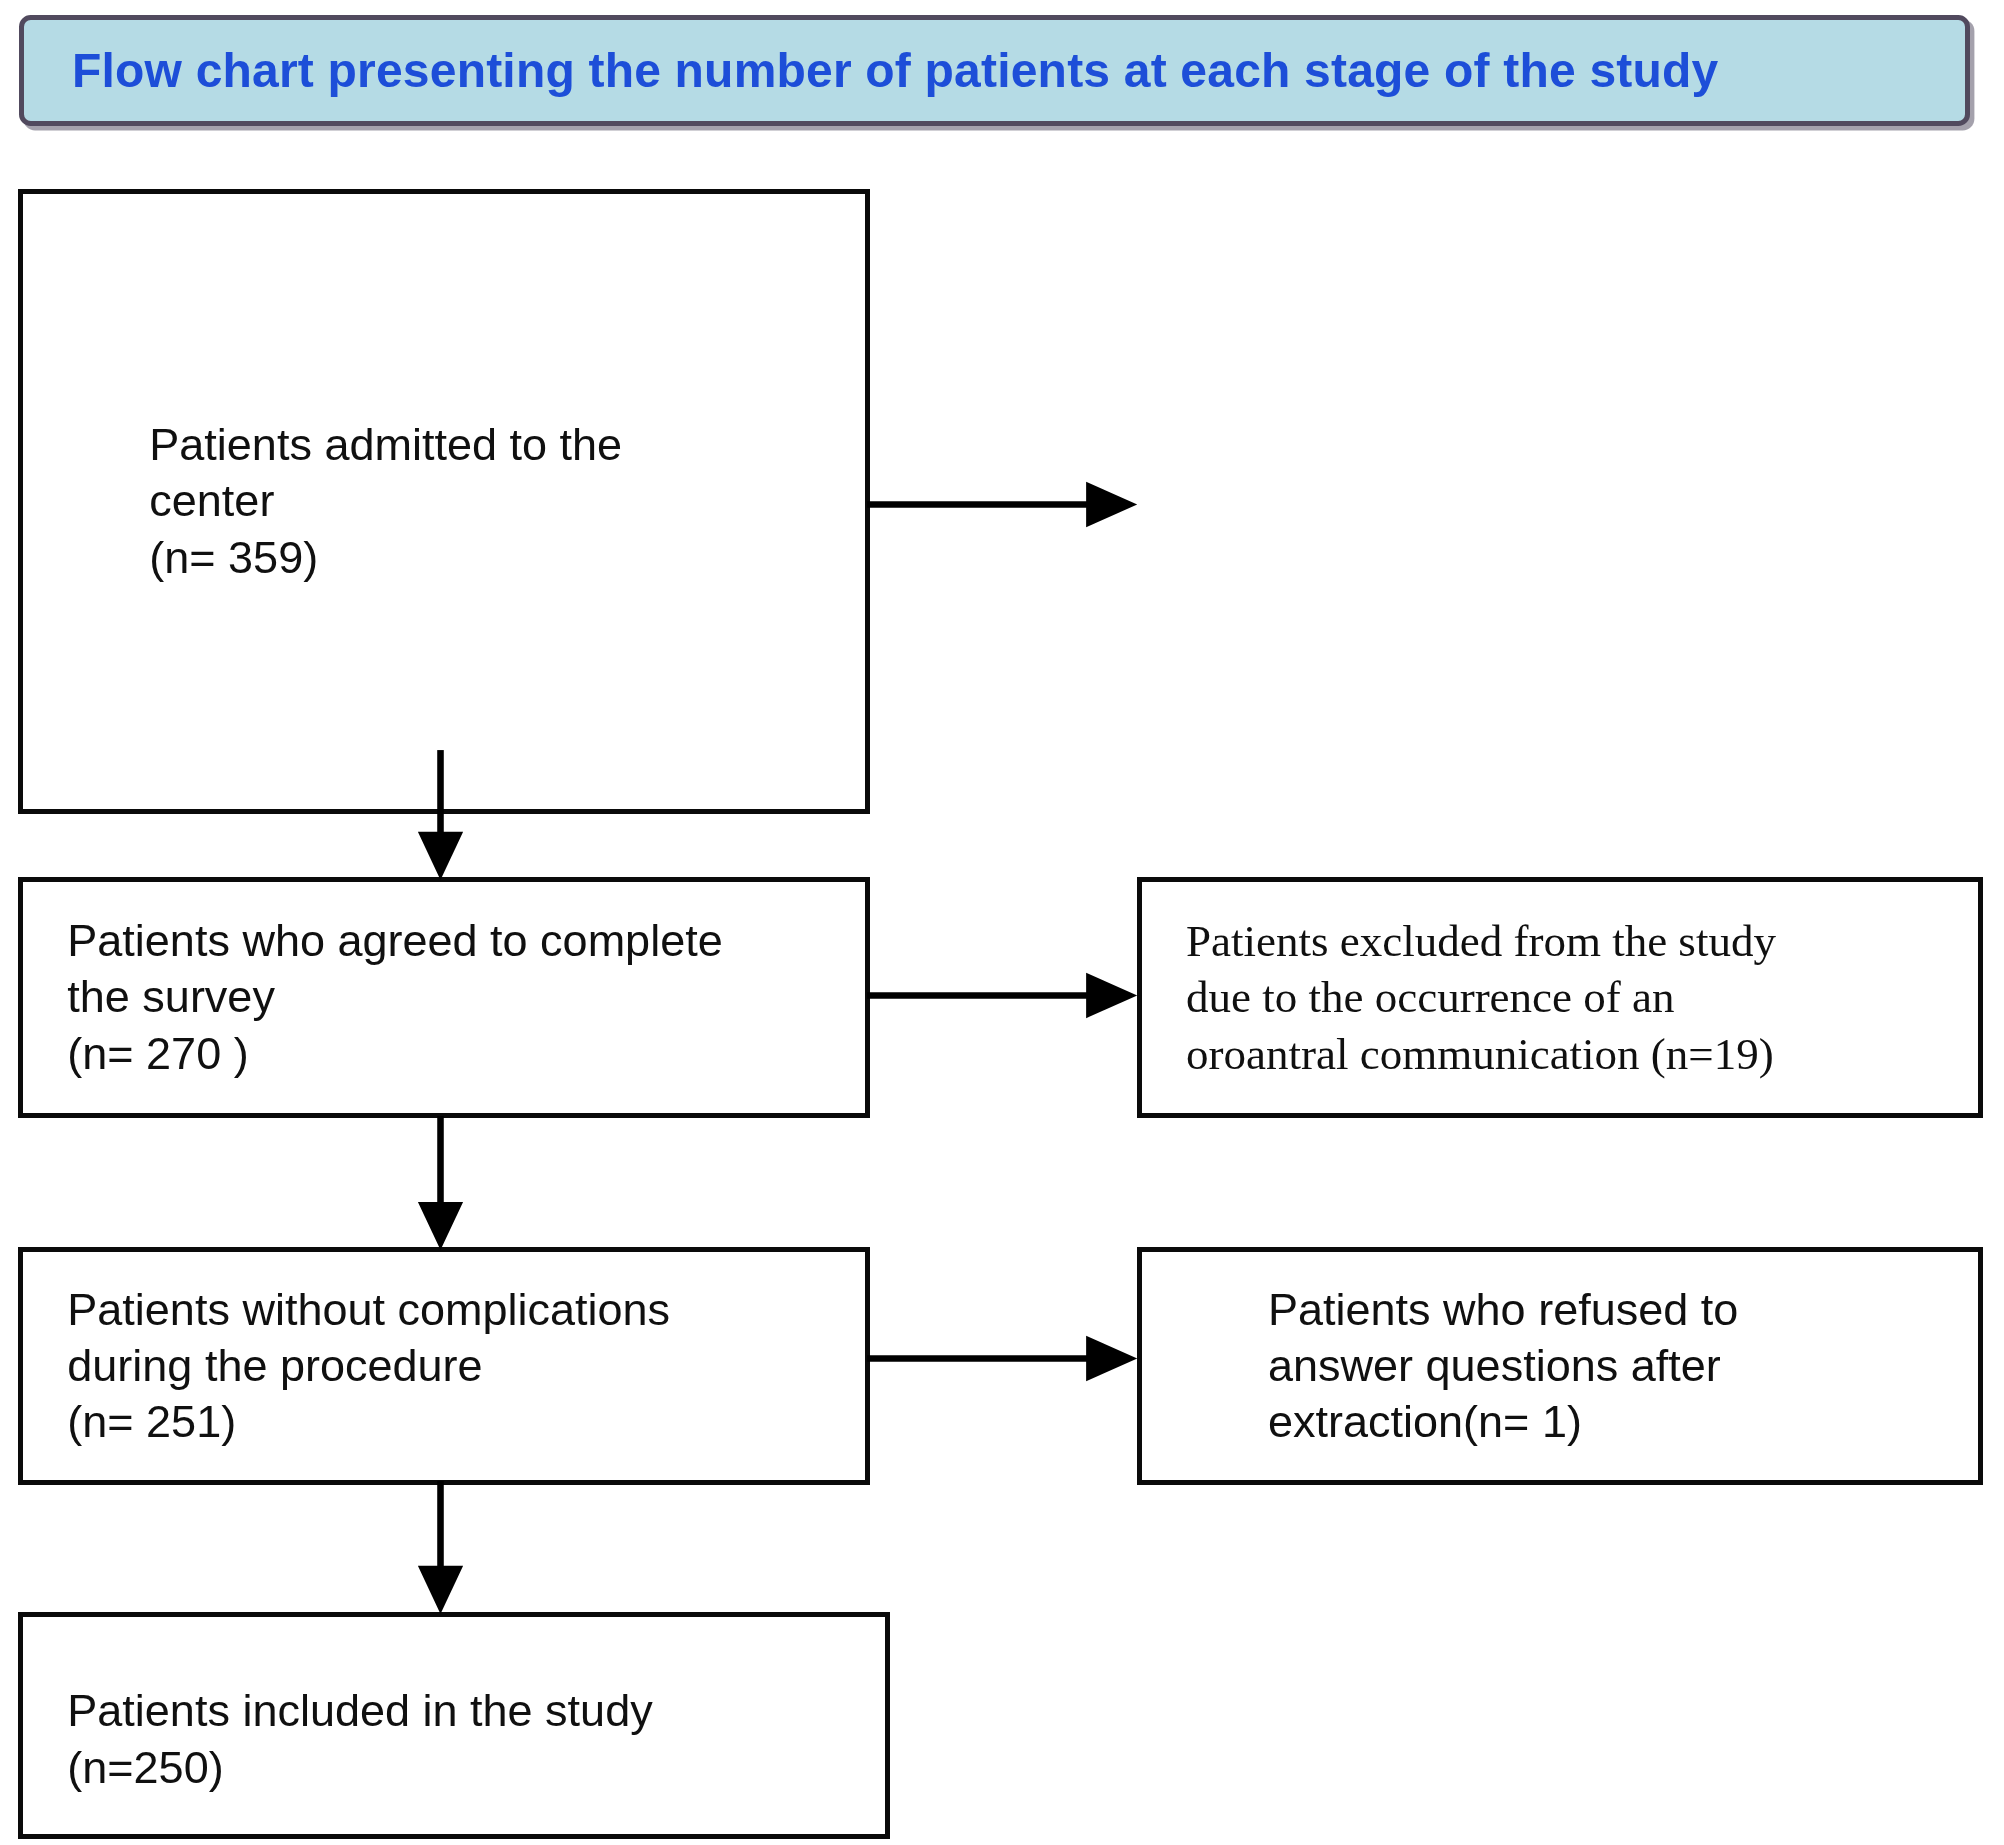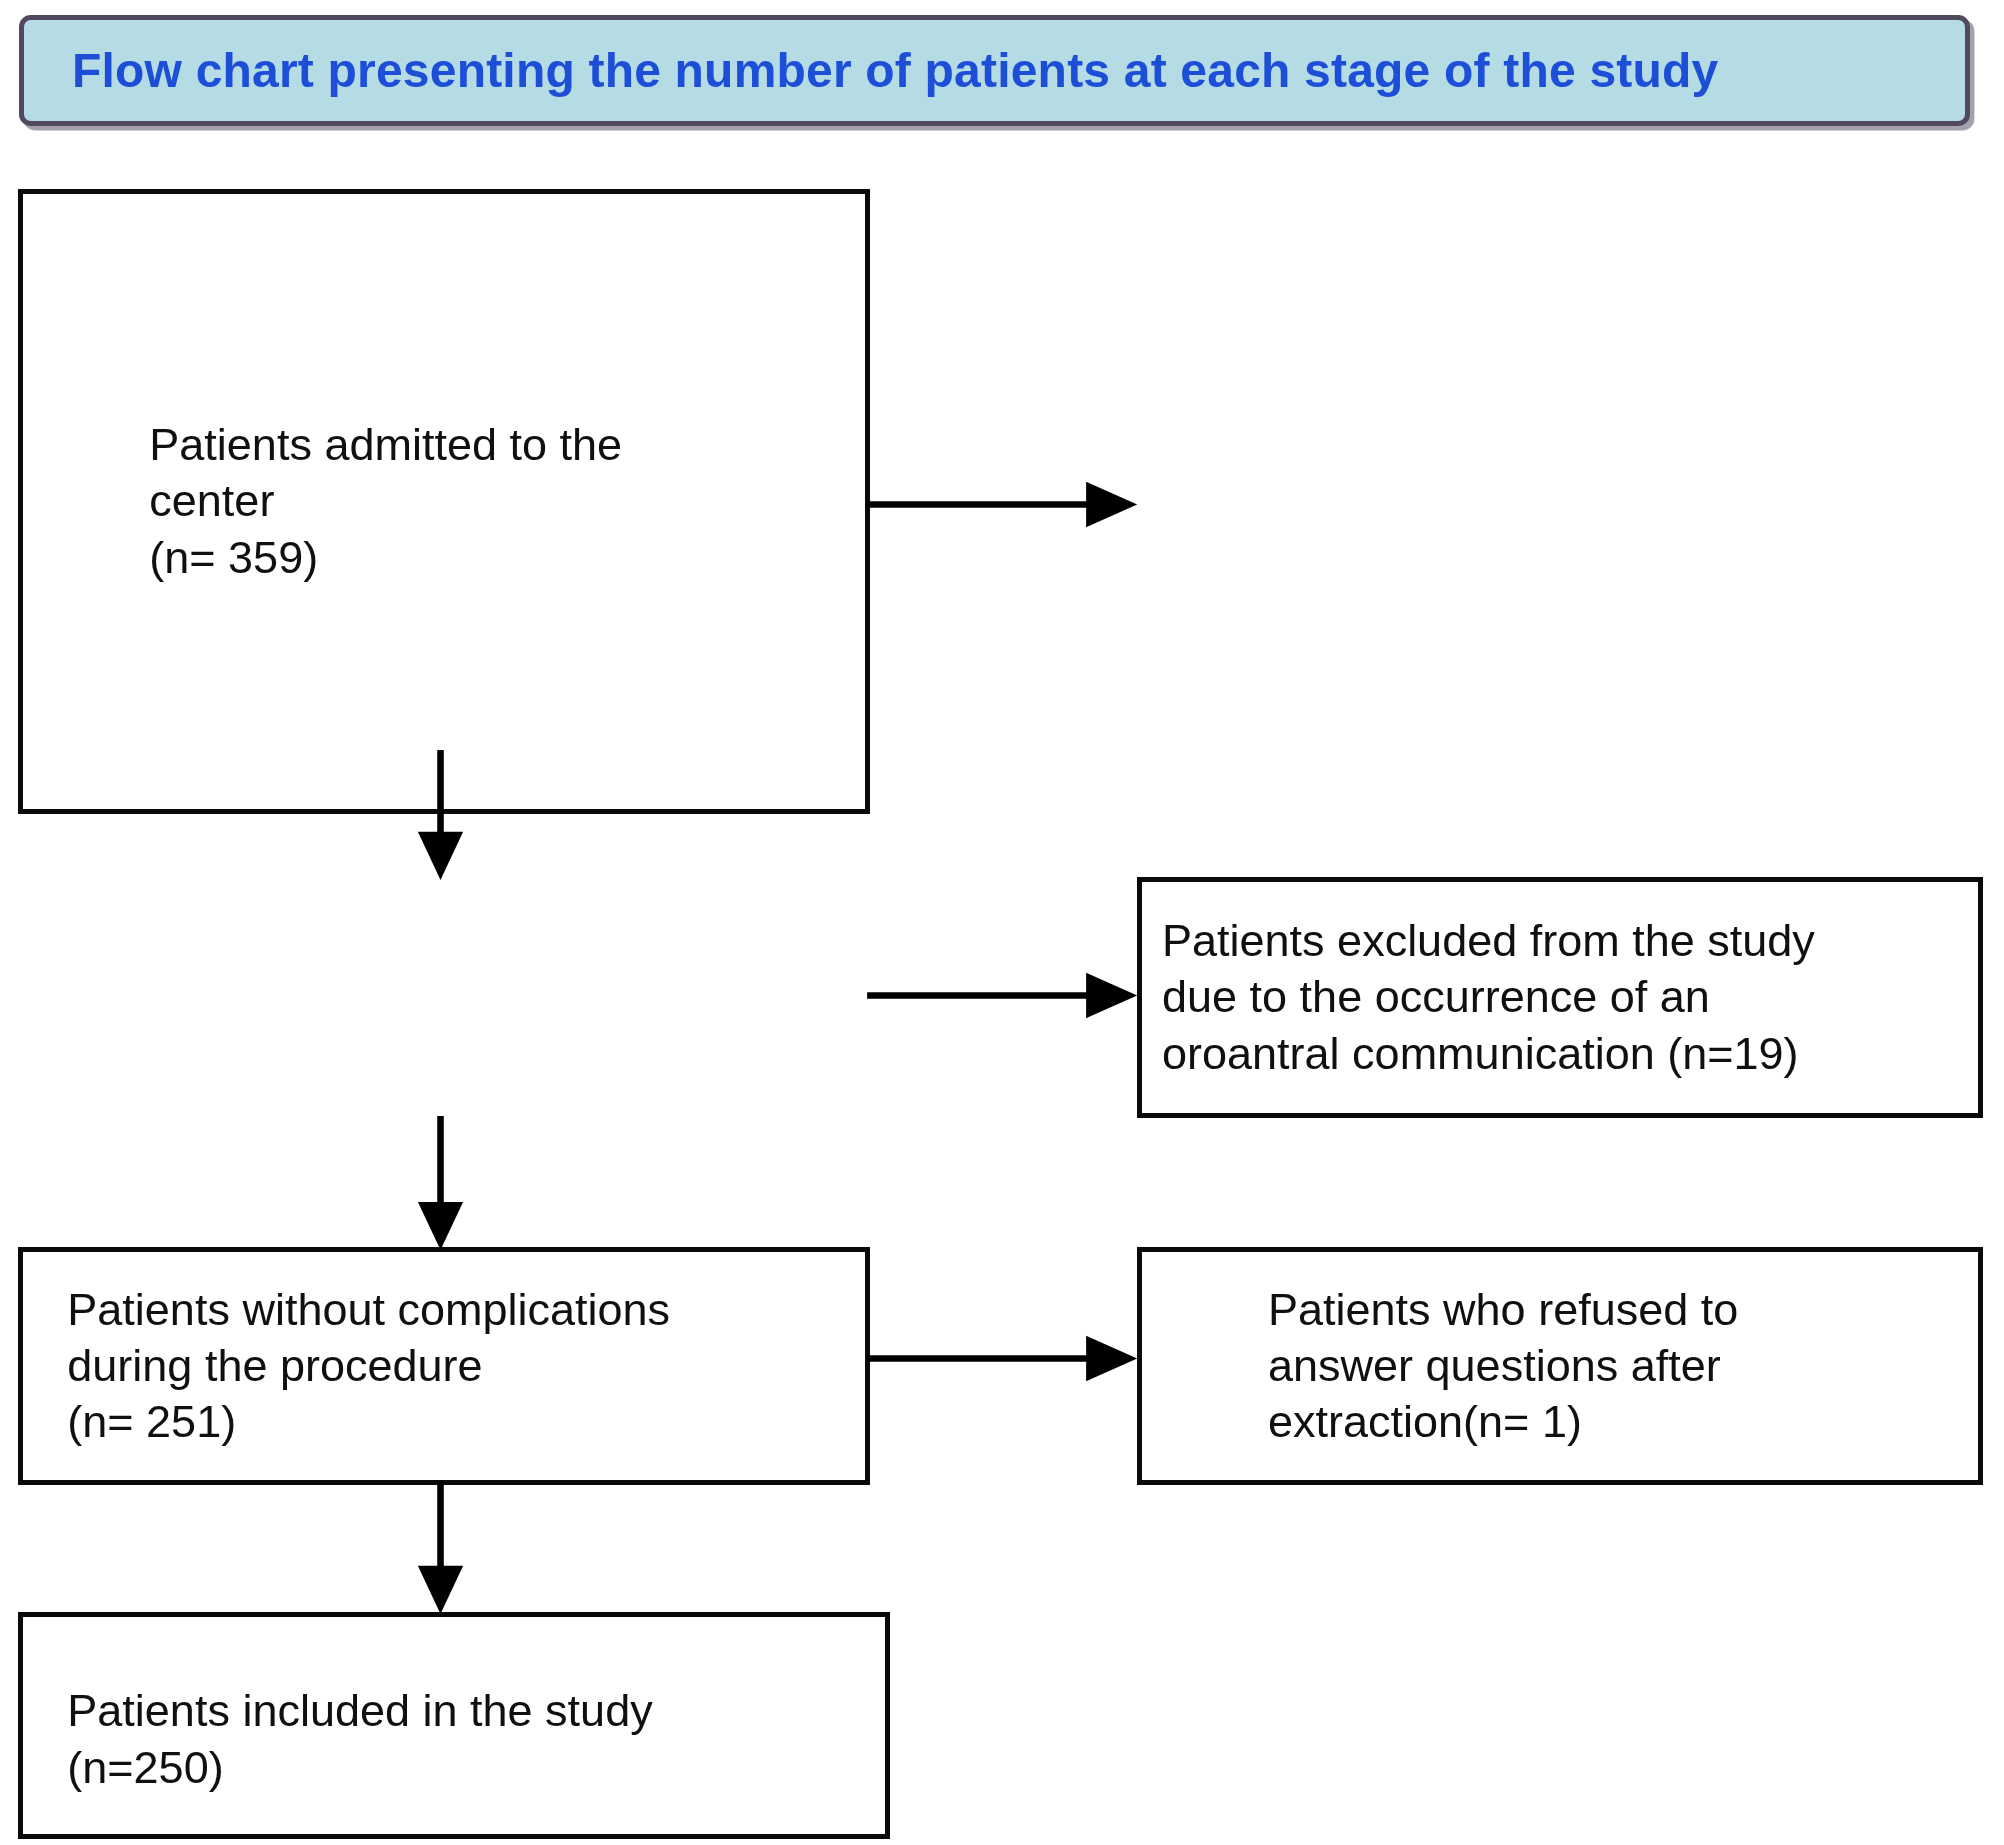--- a/index.html
+++ b/index.html
@@ -66,21 +66,21 @@
 
   
   #node-excluded-initial { left: 1137px; top: 189px; width: 846px; height: 564px; }
   #node-excluded-initial .node-text { padding-left: 126px; }
 
   
   #node-agreed { left: 18.3px; top: 877px; width: 852px; height: 241px; }
   #node-agreed .node-text { padding-left: 44px; }
 
   #node-excluded-oac { left: 1137px; top: 877px; width: 846px; height: 241px; }
-  #node-excluded-oac .node-text { padding-left: 20px; }
+  #node-excluded-oac .node-text { padding-left: 44px; font-family: Liberation Serif, serif; }
 
   
   #node-no-complications { left: 18.3px; top: 1247px; width: 852px; height: 238px; }
   #node-no-complications .node-text { padding-left: 44px; }
 
   #node-refused { left: 1137px; top: 1247px; width: 846px; height: 238px; }
   #node-refused .node-text { padding-left: 126px; }
 
   
   #node-included { left: 18.3px; top: 1612px; width: 872px; height: 227px; }
@@ -101,20 +101,25 @@
     <div class="title-text">Flow chart presenting the number of patients at each stage of the study</div>
   </div>
 
   <div class="node" id="node-admitted">
     <div class="node-text">Patients admitted to the
 center
 (n= 359)</div>
   </div>
 
 
+  <div class="node" id="node-agreed">
+    <div class="node-text">Patients who agreed to complete
+the survey
+(n= 270 )</div>
+  </div>
 
   <div class="node" id="node-excluded-oac">
     <div class="node-text">Patients excluded from the study
 due to the occurrence of an
 oroantral communication (n=19)</div>
   </div>
 
   <div class="node" id="node-no-complications">
     <div class="node-text">Patients without complications
 during the procedure

